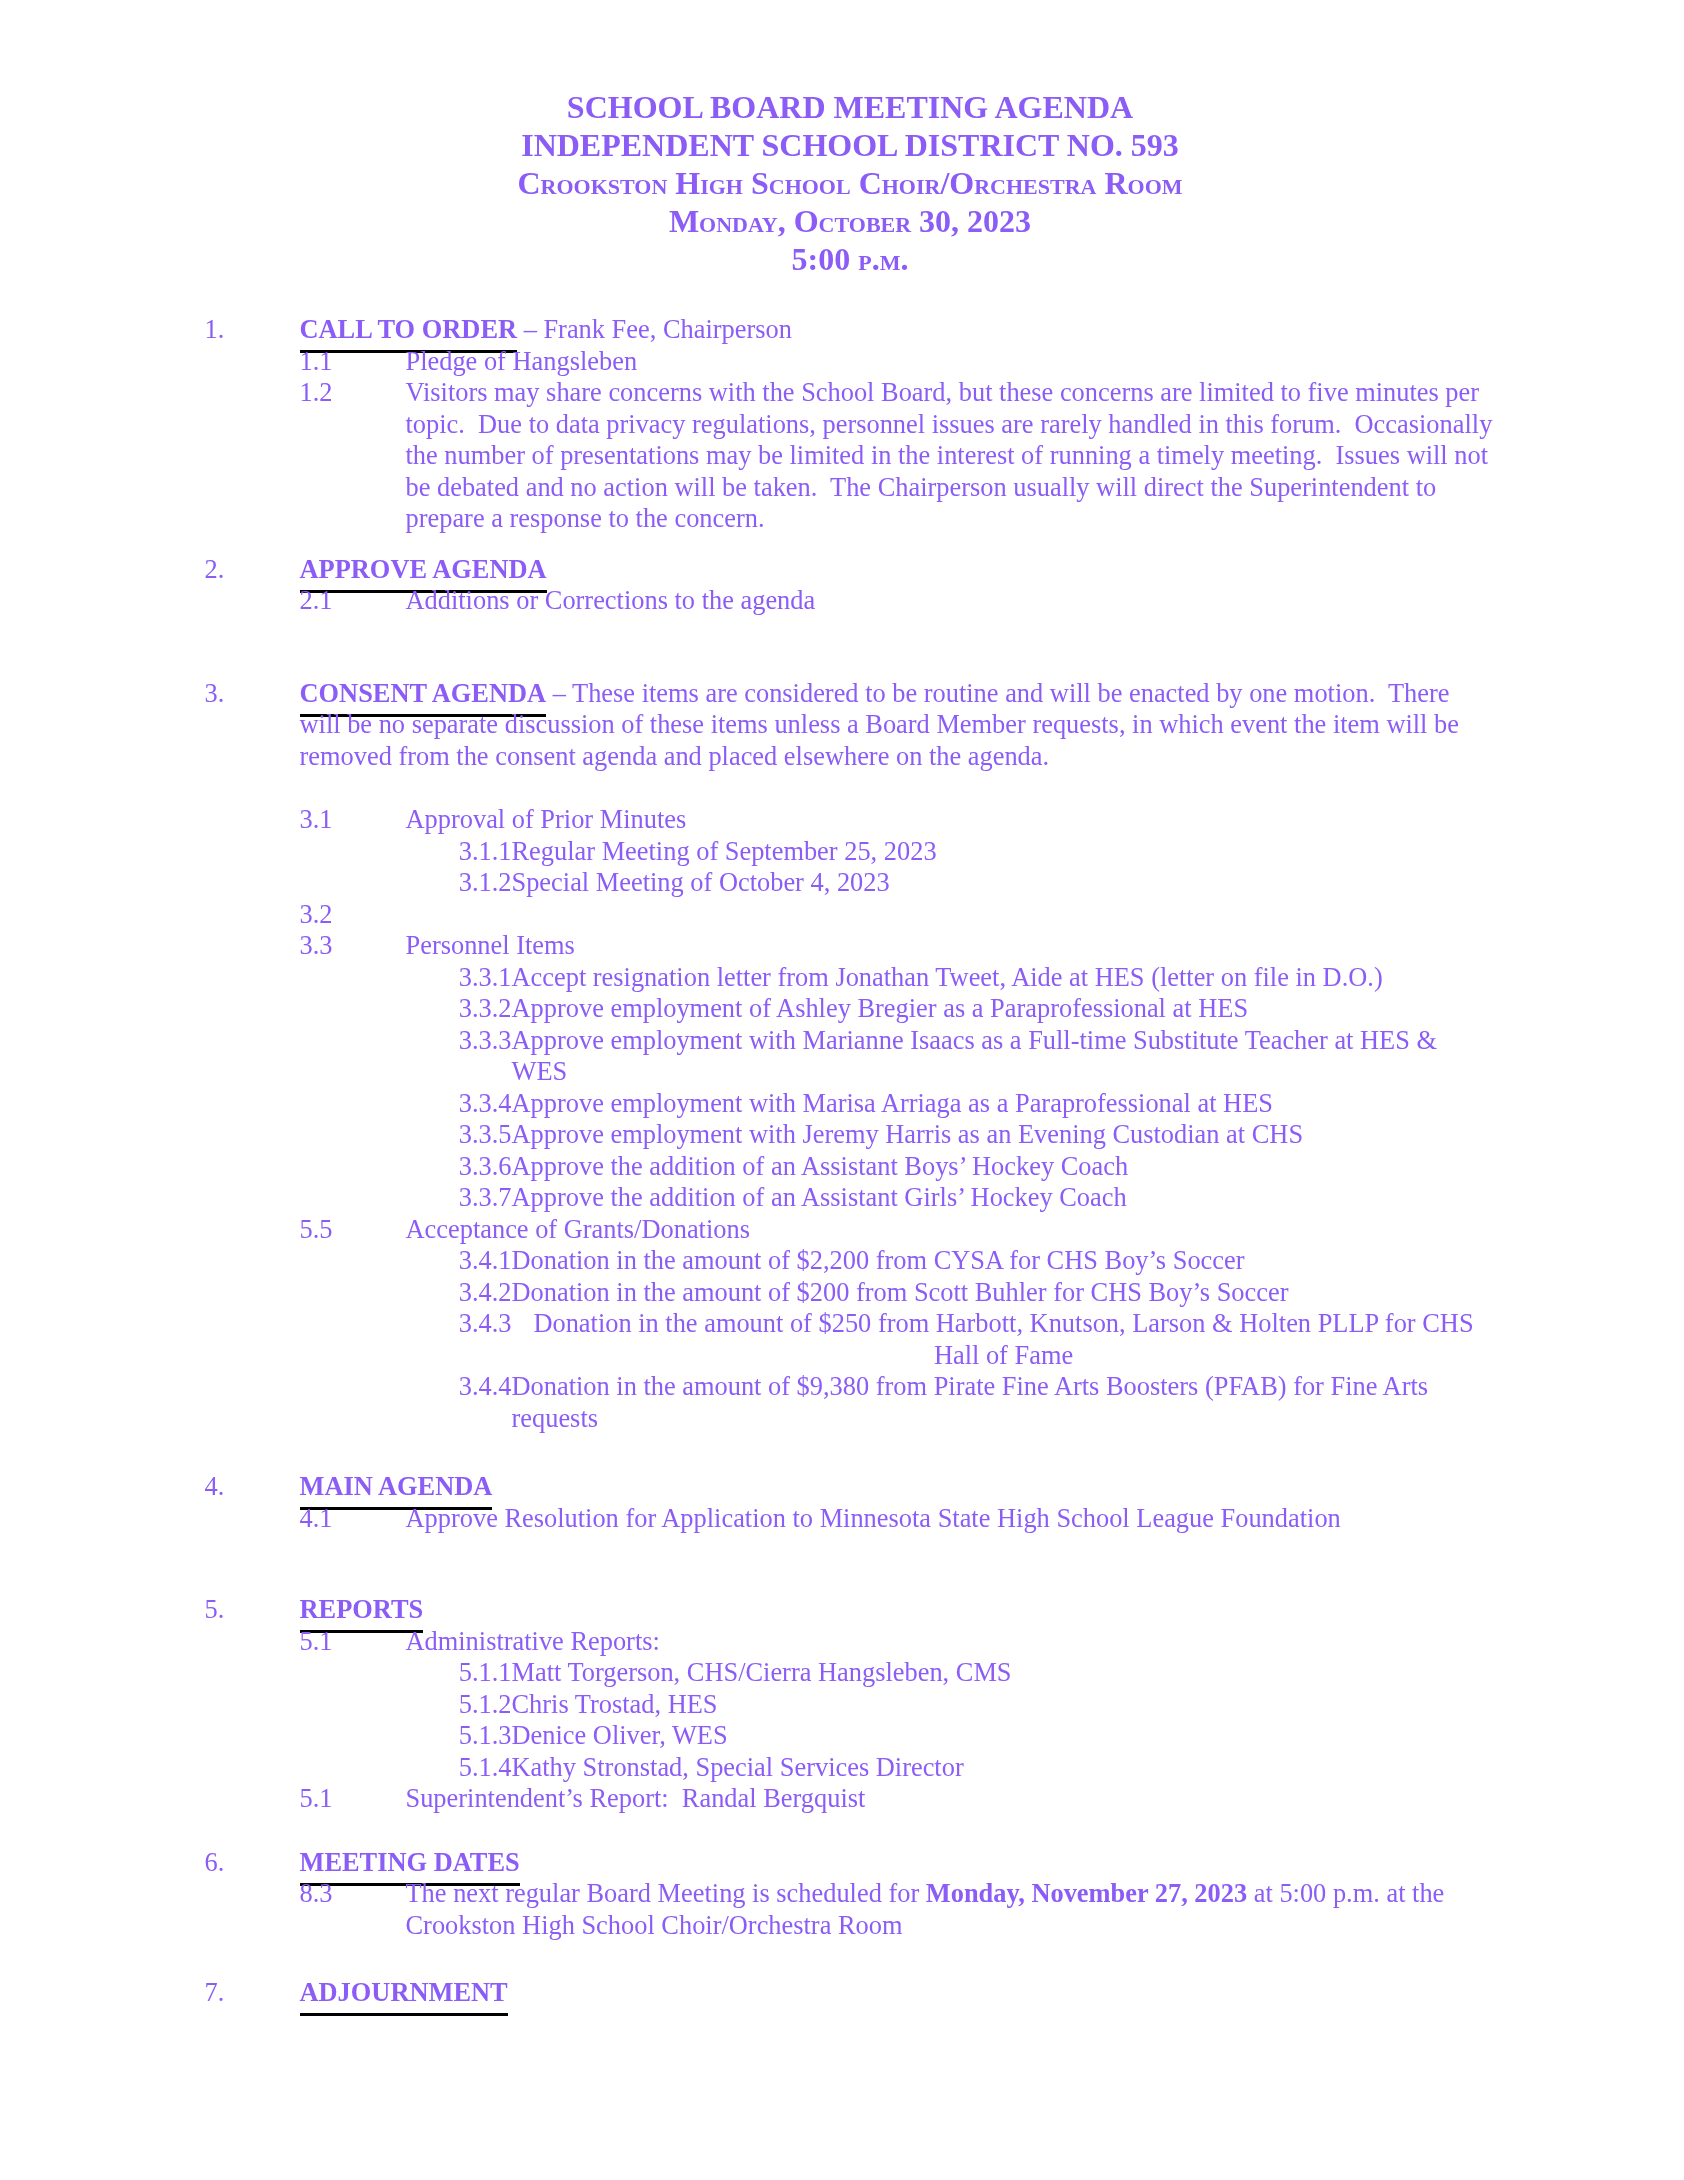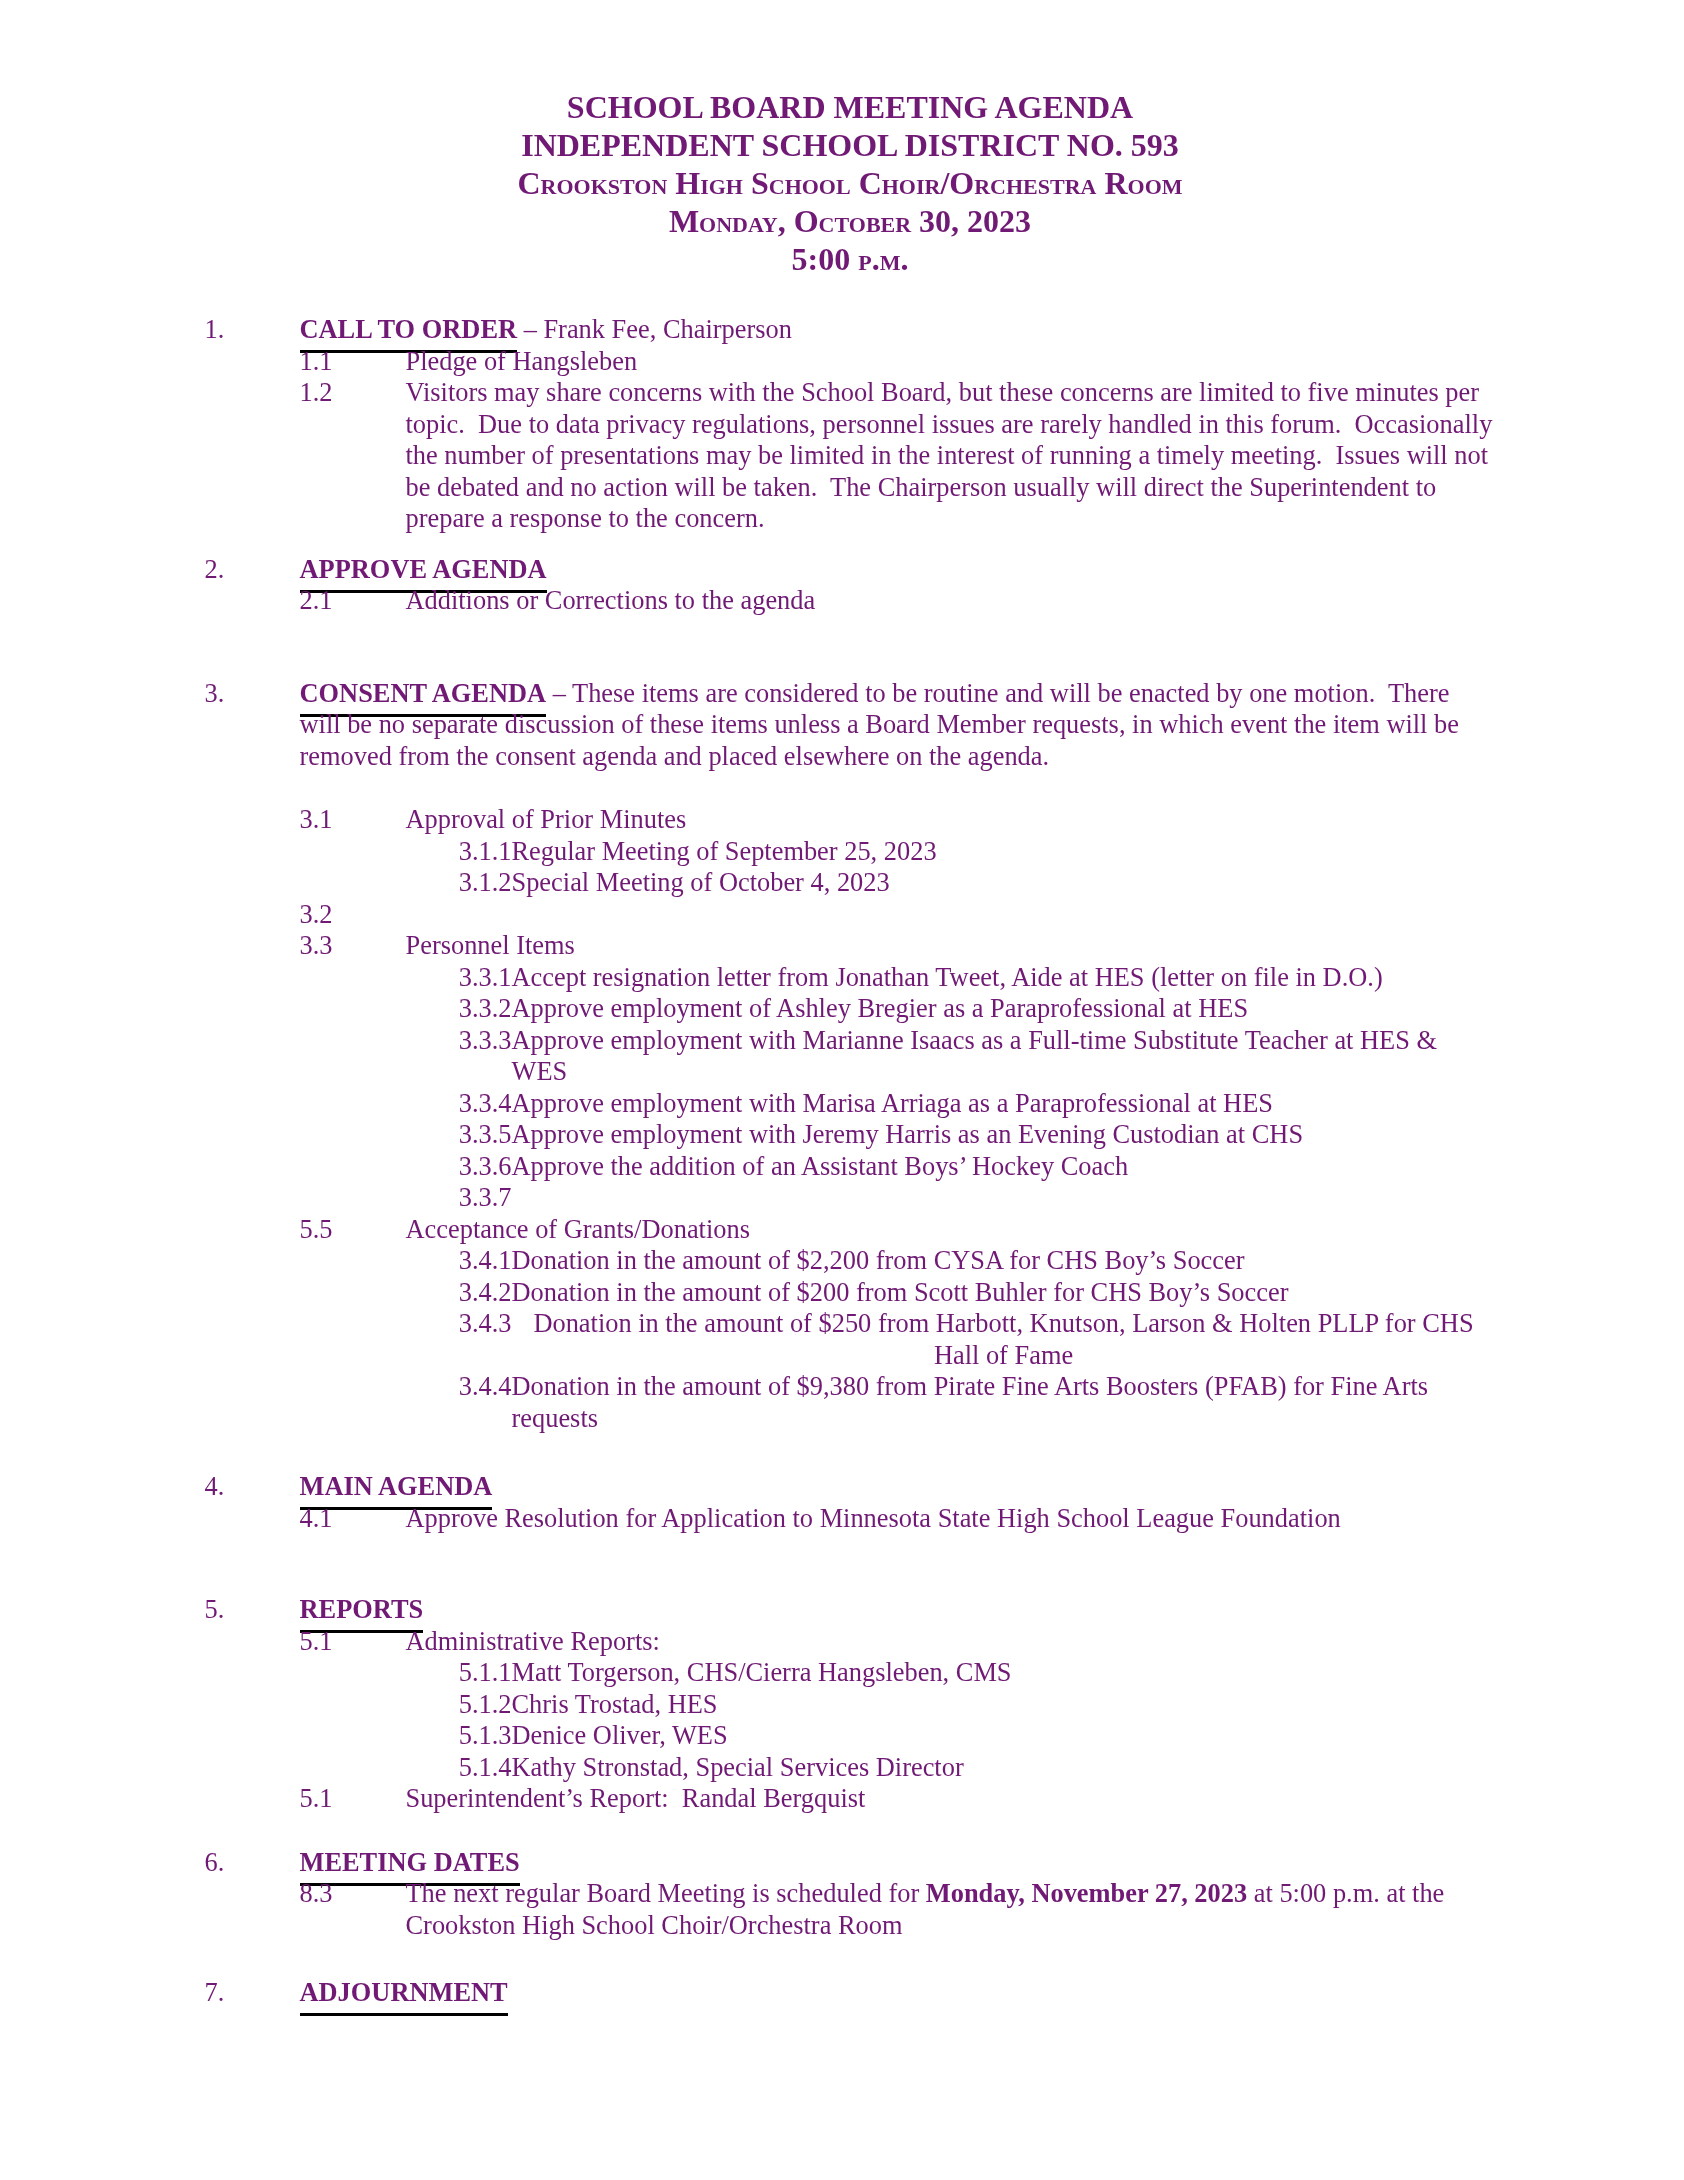--- a/index.html
+++ b/index.html
@@ -2,21 +2,21 @@
 <html style="font-size:13.6px"><head>
 <meta charset="utf-8">
 <style>
   html, body { margin: 0; padding: 0; background: #fff; }
   .page {
     position: relative;
     width: 1451px;
     height: 2181px;
     margin: 0 auto;
     background: #ffffff;
-    color: #701a75;
+    color: #8b5cf6;
     font-family: "Liberation Serif", "DejaVu Serif", serif;
     font-size: 26.4px;
     line-height: 31.5px;
     box-sizing: border-box;
     padding: 88px 72px 0 88px;
     overflow: hidden;
   }
   
   .doc-header { text-align: center; font-weight: bold; font-size: 32px; line-height: 38px; }
   .doc-header .sc { font-variant: small-caps; }
@@ -129,20 +129,21 @@
         <div class="row l3">
           <span class="n">3.3.5</span>
           <div class="t">Approve employment with Jeremy Harris as an Evening Custodian at CHS</div>
         </div>
         <div class="row l3">
           <span class="n">3.3.6</span>
           <div class="t">Approve the addition of an Assistant Boys’ Hockey Coach</div>
         </div>
         <div class="row l3">
           <span class="n">3.3.7</span>
+          <div class="t">Approve the addition of an Assistant Girls’ Hockey Coach</div>
         </div>
         <div class="row l2">
           <span class="n">5.5</span>
           <div class="t">Acceptance of Grants/Donations</div>
         </div>
         <div class="row l3">
           <span class="n">3.4.1</span>
           <div class="t">Donation in the amount of $2,200 from CYSA for CHS Boy’s Soccer</div>
         </div>
         <div class="row l3">

